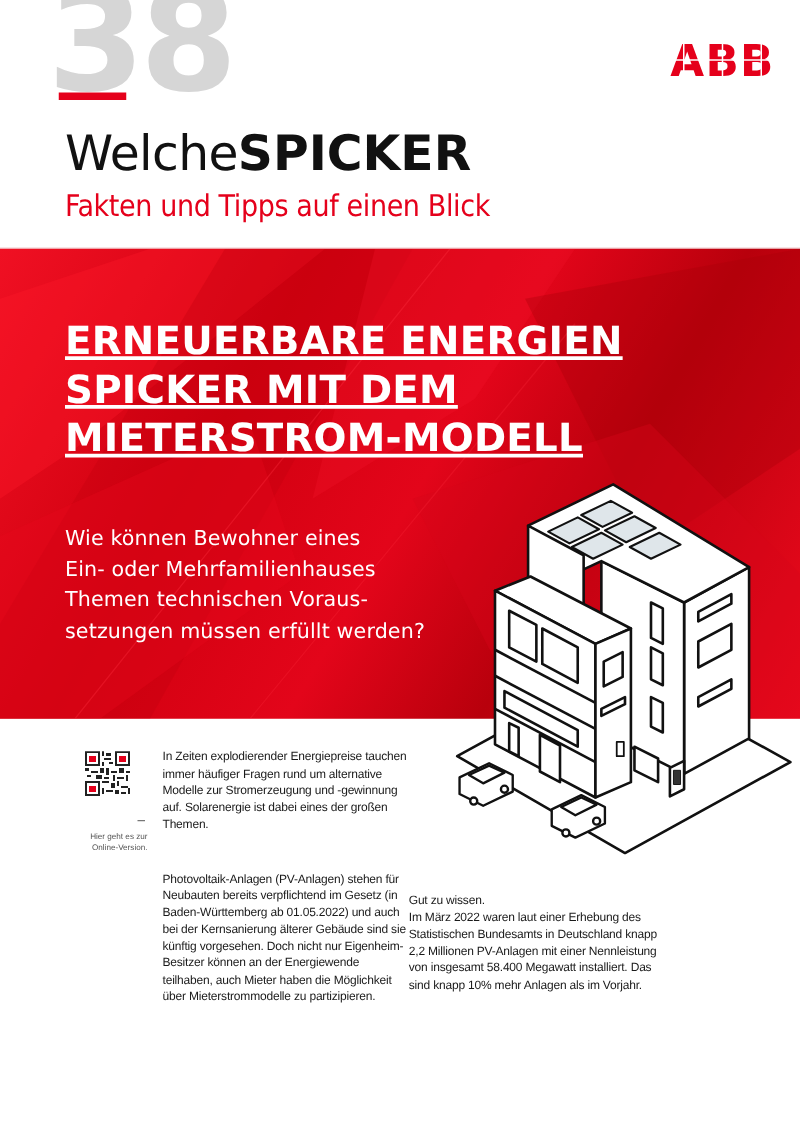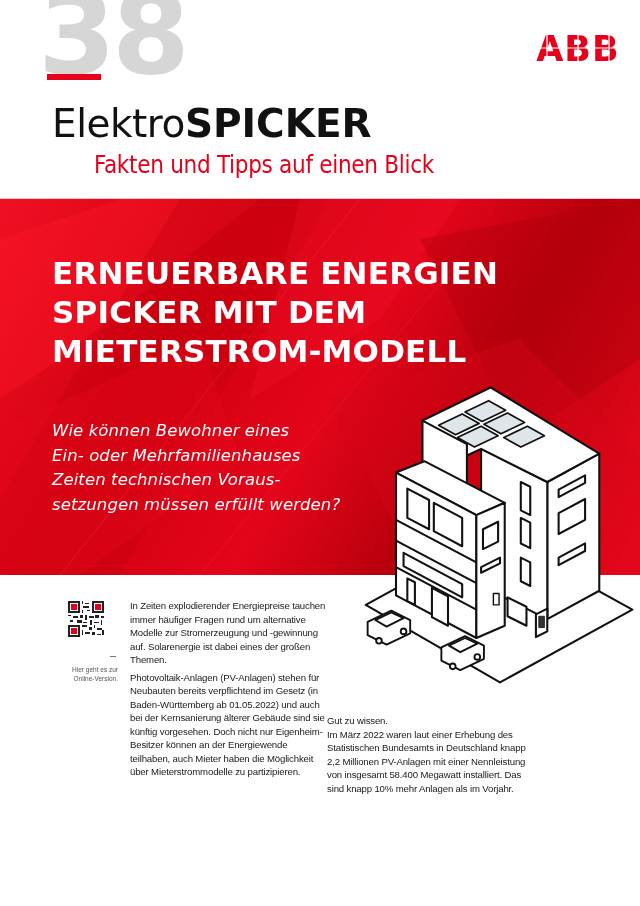--- a/index.html
+++ b/index.html
@@ -25,81 +25,80 @@
       position: absolute; left: 52px; top: 104px;
       font-family: "DejaVu Sans", sans-serif; font-size: 39px; line-height: 1;
       color: #111111; letter-spacing: -0.5px; white-space: nowrap;
     }
     .brand-title .bold { font-weight: bold; letter-spacing: 0px; }
     .brand-subtitle {
       position: absolute; left: 52px; top: 151px;
       font-family: "DejaVu Sans", sans-serif; font-size: 24px; font-weight: normal;
       color: #e5001b; letter-spacing: -0.3px; white-space: nowrap;
       font-stretch: condensed;
-      margin-left: 42px;
     }
     .hairline {
       position: absolute; left: 0; top: 198px; width: 640px; height: 1px; background: #efc9cc;
     }
     .banner {
       position: absolute; left: 0; top: 199px; width: 640px; height: 376px;
       background: linear-gradient(120deg, #f01023 0%, #d0000f 30%, #e3051a 52%, #b8000c 70%, #ef0a1e 100%);
       overflow: hidden;
     }
     .headline {
       position: absolute; left: 52px; top: 254px; margin: 0;
       font-family: "DejaVu Sans", sans-serif; font-weight: bold;
-      font-size: 31px; line-height: 39px; color: #ffffff; letter-spacing: 0.2px;
+      font-size: 31px; line-height: 39px; color: #ffffff; letter-spacing: 0.2px; text-decoration: underline;
     }
     .headline span { display: block; white-space: nowrap; }
     .lead {
       position: absolute; left: 52px; top: 419px;
       font-family: "DejaVu Sans", sans-serif; font-size: 16.5px; line-height: 24.5px;
       color: #ffffff; font-weight: normal; letter-spacing: 0.1px;
     }
-    .lead span { display: block; white-space: nowrap; font-style: italic; }
+    .lead span { display: block; white-space: nowrap; }
     .building {
       position: absolute; left: 355px; top: 378px; width: 290px; height: 312px;
     }
     .qr {
       position: absolute; left: 68px; top: 601px; width: 36px; height: 36px;
     }
     .qr-dash {
       position: absolute; left: 110px; top: 656px; width: 6px; height: 1px; background: #777;
     }
     .qr-caption {
       position: absolute; left: 54px; top: 665px; width: 64px; text-align: right;
       font-size: 6.5px; line-height: 9px; color: #555;
     }
     .col {
       position: absolute; font-size: 9.6px; line-height: 13.5px; color: #1a1a1a;
       letter-spacing: -0.15px;
     }
     .col p { margin: 0; }
     .col1 { left: 130px; top: 599px; width: 200px; }
-    .col1 p + p { margin-top: 4px; }
+    .col1 p + p { margin-top: 30px; }
     .col2 { left: 327px; top: 714px; width: 210px; }
     .col2 .heading { font-weight: normal; }
   </style>
 </head>
 <body>
 
 <div class="issue-number">38</div>
 <div class="issue-underline"></div>
 
 <svg class="abb-logo" viewBox="0 0 106 32">
   <text x="53" y="29" text-anchor="middle" font-family="DejaVu Sans, sans-serif" font-weight="bold" font-size="35" fill="#e5001b" letter-spacing="1">ABB</text>
   <line x1="0" y1="16" x2="106" y2="16" stroke="#ffffff" stroke-width="1.2"></line>
   <line x1="22" y1="0" x2="22" y2="32" stroke="#ffffff" stroke-width="1.2"></line>
   <line x1="53" y1="0" x2="53" y2="32" stroke="#ffffff" stroke-width="1.2"></line>
   <line x1="84" y1="0" x2="84" y2="32" stroke="#ffffff" stroke-width="1.2"></line>
 </svg>
 
 <div class="brand-title">
-  <span>Elektro</span><span class="bold">SPICKER</span>
+  <span>Welche</span><span class="bold">SPICKER</span>
 </div>
 <div class="brand-subtitle">Fakten und Tipps auf einen Blick</div>
 <div class="hairline"></div>
 
 <div class="banner">
   <svg width="640" height="376" viewBox="0 0 640 376" style="position:absolute;left:0;top:0">
     <polygon points="0,40 120,0 260,0 60,160 0,200" fill="#ff1a2c" opacity="0.35"></polygon>
     <polygon points="180,0 330,0 120,376 0,376 0,300" fill="#c4000e" opacity="0.35"></polygon>
     <polygon points="300,0 460,0 380,120 250,200" fill="#f2142a" opacity="0.3"></polygon>
     <polygon points="420,40 640,0 640,160 520,240" fill="#a8000a" opacity="0.35"></polygon>
@@ -112,21 +111,21 @@
 
 <h1 class="headline">
   <span>ERNEUERBARE ENERGIEN</span>
   <span>SPICKER MIT DEM</span>
   <span>MIETERSTROM-MODELL</span>
 </h1>
 
 <div class="lead">
   <span>Wie können Bewohner eines</span>
   <span>Ein- oder Mehrfamilienhauses</span>
-  <span>Zeiten technischen Voraus-</span>
+  <span>Themen technischen Voraus-</span>
   <span>setzungen müssen erfüllt werden?</span>
 </div>
 
 <svg class="building" viewBox="0 0 300 330" fill="#ffffff" stroke="#111" stroke-width="2.2" stroke-linejoin="round">
 
   <polygon points="8,240 145,165 290,245 150,322"></polygon>
 
   <polygon points="200,110 255,80 255,225 200,255"></polygon>
 
   <polygon points="130,75 200,110 200,255 130,220"></polygon>

